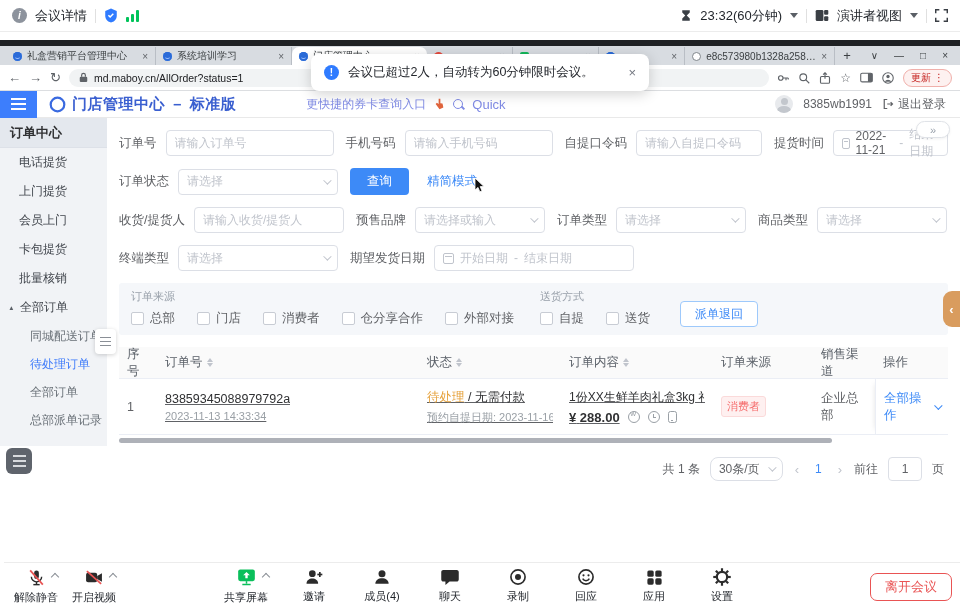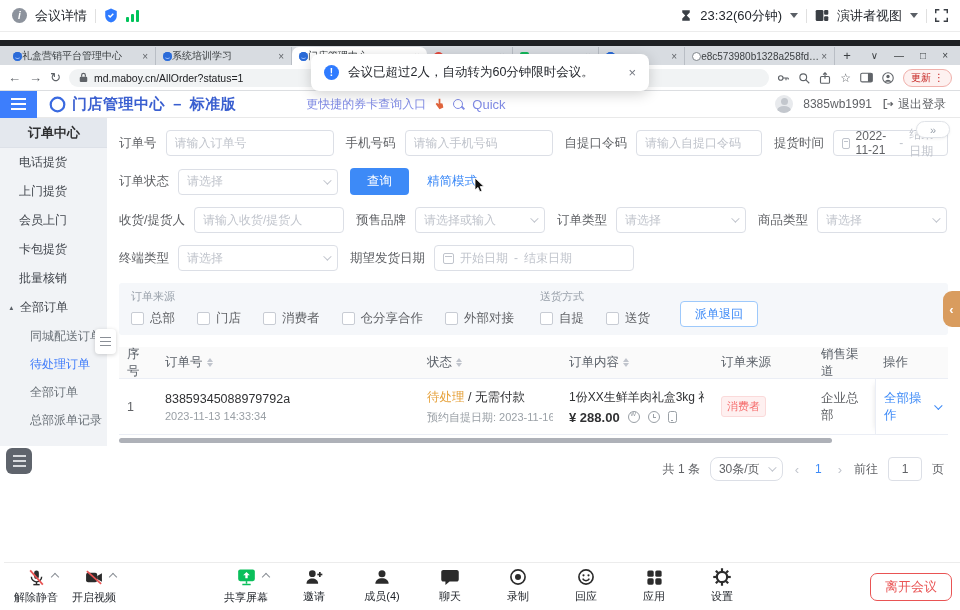--- a/index.html
+++ b/index.html
@@ -18,21 +18,21 @@
   .sigbars { display:flex; align-items:flex-end; gap:2px; height:12px; }
   .sigbars i { display:block; width:3px; background:#00c35a; border-radius:1px; }
   .sigbars i:nth-child(1){height:5px;} .sigbars i:nth-child(2){height:8px;} .sigbars i:nth-child(3){height:12px;}
   .caret-dn { width:0; height:0; border-left:4px solid transparent; border-right:4px solid transparent; border-top:5px solid #5a5f66; }
   .caret-up-s { width:6px; height:6px; border-top:1.6px solid #8a8f96; border-right:1.6px solid #8a8f96; transform:rotate(-45deg); }
 
   
   #browser { position:absolute; top:32px; left:0; width:960px; height:530px; background:#fff; }
   .framebar { height:6px; margin-top:8px; background:#1f2124; }
   .tabstrip { height:19px; background:#d8dce1; display:flex; align-items:flex-end; padding-left:6px; }
-  .tab { display:flex; align-items:center; height:18px; padding:0 7px; max-width:150px; min-width:60px;
+  .tab { display:flex; align-items:center; gap:5px; height:18px; padding:0 7px; max-width:150px; min-width:60px;
          font-size:10px; color:#3c4043; border-right:1px solid #b9bec5; flex:1 1 auto; overflow:hidden; }
   .tab.active { background:#fff; border-radius:7px 7px 0 0; border-right:none; }
   .tab-t { white-space:nowrap; overflow:hidden; text-overflow:ellipsis; flex:1; }
   .tab-x { color:#5f6368; font-size:10px; flex:none; cursor:default; }
   .fav { width:9px; height:9px; border-radius:50%; flex:none; }
   .fav-blue { background:#2b6bd8; box-shadow:inset 0 0 0 2px #2b6bd8, inset 0 -3px 0 #9ec2ff; }
   .fav-red { background:#e5493d; }
   .fav-green { background:#14b85a; border-radius:2px; }
   .fav-globe { background:#fff; border:1.5px solid #80868b; }
   .newtab { font-size:13px; color:#3c4043; padding:0 8px; align-self:center; }
@@ -60,21 +60,21 @@
   .quick-lab { font-size:13px; color:#7f8ae4; }
   .hdr-right { margin-left:auto; display:flex; align-items:center; gap:10px; padding-right:14px; }
   .avatar { width:18px; height:18px; border-radius:50%; background:#e8eaed; position:relative; overflow:hidden; }
   .avatar::before { content:""; position:absolute; left:5.5px; top:3px; width:7px; height:7px; border-radius:50%; background:#c3c7cd; }
   .avatar::after { content:""; position:absolute; left:2px; top:11px; width:14px; height:9px; border-radius:50%; background:#c3c7cd; }
   .uname { font-size:12px; color:#606266; }
   .logout { display:flex; align-items:center; gap:4px; font-size:12px; color:#606266; }
 
   .app-body { display:flex; }
   .sidebar { width:107px; background:#f1f3f6; flex:none; padding-bottom:12px; align-self:flex-start; }
-  .sb-head { height:30px; line-height:30px; background:#e4e8ee; font-size:13px; font-weight:bold; color:#303133; padding-left:28px; border-bottom:1px solid #dde1e8; }
+  .sb-head { height:30px; line-height:30px; background:#e4e8ee; font-size:13px; font-weight:bold; color:#303133; padding-left:10px; border-bottom:1px solid #dde1e8; }
   .sb-item { height:29px; line-height:29px; font-size:12px; color:#40454c; padding-left:19px; }
   .sb-item.parent { display:flex; align-items:center; gap:5px; padding-left:8px; }
   .tri-up { font-size:7px; color:#5a5f66; transform:scale(.9); }
   .sb-sub { height:28px; line-height:28px; font-size:12px; color:#697077; padding-left:30px; }
   .sb-sub.active { color:#3e7bfa; }
 
   .main { flex:1; padding:12px 12px 0 12px; position:relative; overflow:hidden; }
   .frow { display:flex; align-items:center; margin-bottom:12px; }
   .fitem { display:flex; align-items:center; margin-right:12px; }
   .flabel { font-size:12.5px; color:#606266; margin-right:9px; white-space:nowrap; }
@@ -105,21 +105,21 @@
   .thead { display:flex; align-items:center; height:32px; background:#fafafa; border-bottom:1px solid #ebeef5; }
   .trow { display:flex; align-items:center; height:56px; border-bottom:1px solid #ebeef5; }
   .tc { padding:0 8px; font-size:12.5px; color:#606266; display:flex; align-items:center; overflow:hidden; }
   .c0{width:38px; flex:none;} .c1{width:262px; flex:none;} .c2{width:142px; flex:none;} .c3{width:152px; flex:none;}
   .c4{width:100px; flex:none;} .c5{width:62px; flex:none;} .c6{width:68px; flex:1;}
   .thead .tc { color:#5a6068; }
   .sorters { display:flex; flex-direction:column; gap:1px; margin-left:4px; }
   .sorters i { width:0; height:0; border-left:3.5px solid transparent; border-right:3.5px solid transparent; display:block; }
   .sorters .su { border-bottom:4px solid #c0c4cc; }
   .sorters .sd { border-top:4px solid #c0c4cc; }
-  .cell2 { display:flex; flex-direction:column; gap:4px; justify-content:center; overflow:hidden; }
+  .cell2 { display:flex; flex-direction:column; gap:4px; justify-content:center; overflow:hidden;text-decoration:underline; }
   .t-main { font-size:12.5px; color:#303133; white-space:nowrap; }
   .t-sub { font-size:11px; color:#9aa0a6; white-space:nowrap; }
   .st-orange { color:#e6a23c; }
   .price-row { display:flex; align-items:center; gap:8px; }
   .price { font-size:13px; font-weight:bold; color:#303133; }
   .mini-ic { width:12px; height:12px; border:1.2px solid #9aa0a6; border-radius:50%; position:relative; flex:none; }
   .mini-ic.phone { border-radius:2.5px; width:9px; }
   .mini-ic.clock::before { content:""; position:absolute; left:4.5px; top:2px; width:1.2px; height:4px; background:#9aa0a6; }
   .mini-ic.clock::after { content:""; position:absolute; left:4.5px; top:5px; width:3px; height:1.2px; background:#9aa0a6; }
   .mini-ic.w::before { content:"w"; position:absolute; left:1.5px; top:-3px; font-size:8px; color:#9aa0a6; }

